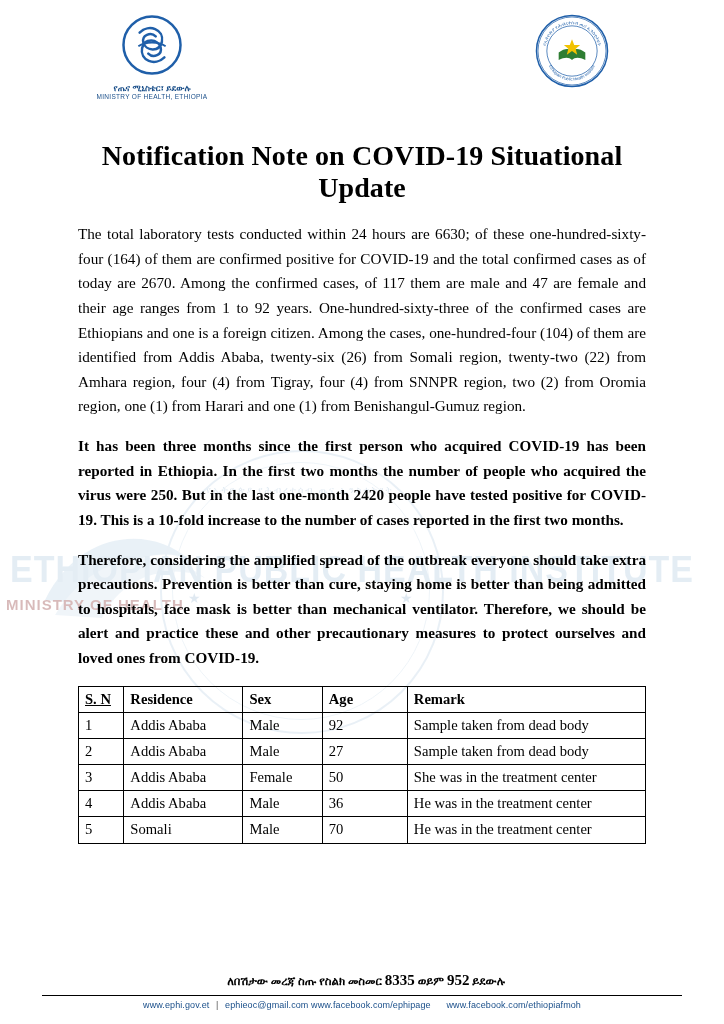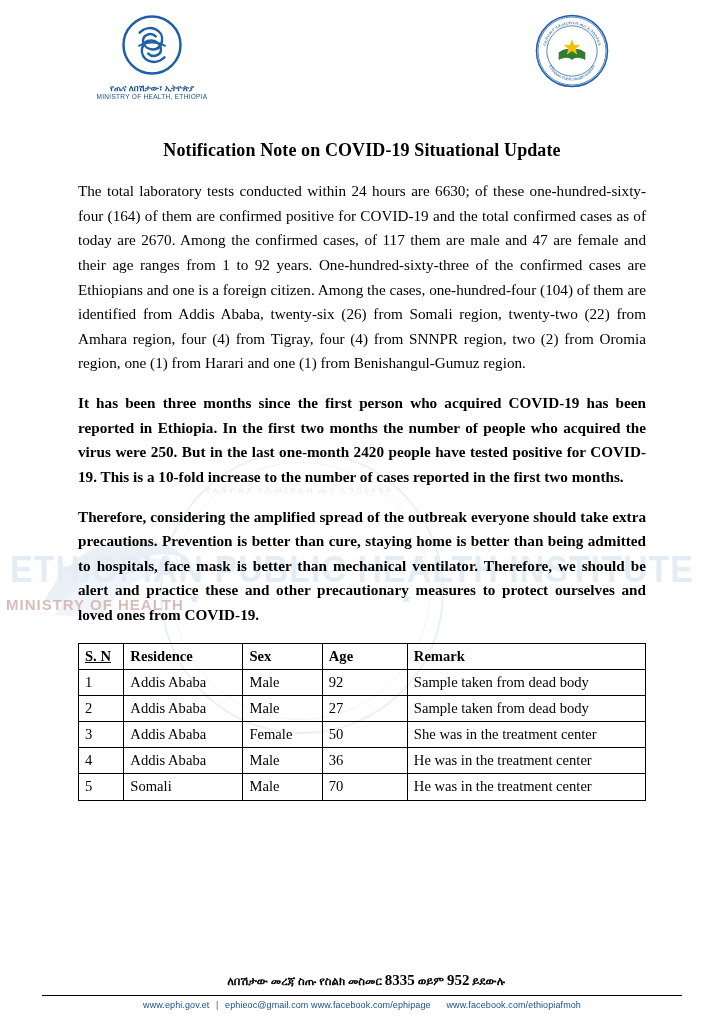--- a/index.html
+++ b/index.html
@@ -138,21 +138,21 @@
     margin: 0 auto;
   }
 
   
   .content {
     position: relative;
     z-index: 2;
     padding: 0 78px 0 78px;
   }
   h1.title {
-    font-size: 18px;
+    font-size: 28px;
     font-weight: bold;
     text-align: center;
     margin: 6px 0 18px 0;
     font-family: "Liberation Serif", serif;
     letter-spacing: 0.1px;
   }
   p.para {
     font-size: 15.2px;
     line-height: 1.62;
     text-align: justify;
@@ -246,21 +246,21 @@
 
   <div class="header">
 
     <div class="logo-block">
       <svg class="moh-mark" viewBox="0 0 100 100">
         <circle cx="50" cy="50" r="46" fill="none" stroke="#1f5fa9" stroke-width="4"></circle>
         <path d="M30,30 C45,15 70,25 66,45 C62,62 40,60 36,46 C33,34 48,28 56,36" fill="none" stroke="#1f5fa9" stroke-width="4" stroke-linecap="round"></path>
         <path d="M70,70 C55,85 30,75 34,55 C38,38 60,40 64,54 C67,66 52,72 44,64" fill="none" stroke="#1f5fa9" stroke-width="4" stroke-linecap="round"></path>
         <path d="M28,52 C40,44 60,44 72,52" fill="none" stroke="#1f5fa9" stroke-width="3"></path>
       </svg>
-      <div class="moh-am">የጤና ለበሽታው፣ ኢትዮጵያ</div>
+      <div class="moh-am">የጤና ሚኒስቴር፣ ይደውሉ</div>
       <div class="moh-en">MINISTRY OF HEALTH, ETHIOPIA</div>
     </div>
 
     <div class="logo-block">
       <svg class="ephi-mark" viewBox="0 0 100 100">
         <circle cx="50" cy="50" r="48" fill="#ffffff" stroke="#1f5fa9" stroke-width="2"></circle>
         <circle cx="50" cy="50" r="46" fill="none" stroke="#1f5fa9" stroke-width="1"></circle>
         <circle cx="50" cy="50" r="34" fill="none" stroke="#1f5fa9" stroke-width="1"></circle>
         <path id="arcTop" d="M14,50 A36,36 0 0,1 86,50" fill="none"></path>
         <text font-size="6.5" fill="#1f5fa9" font-family="Liberation Sans, sans-serif">

